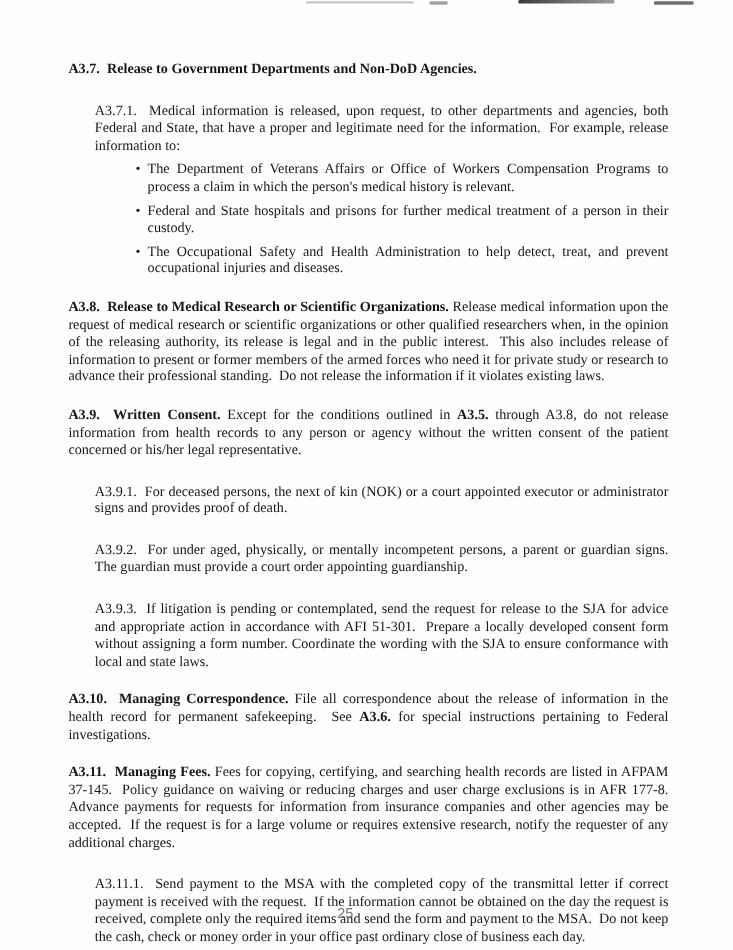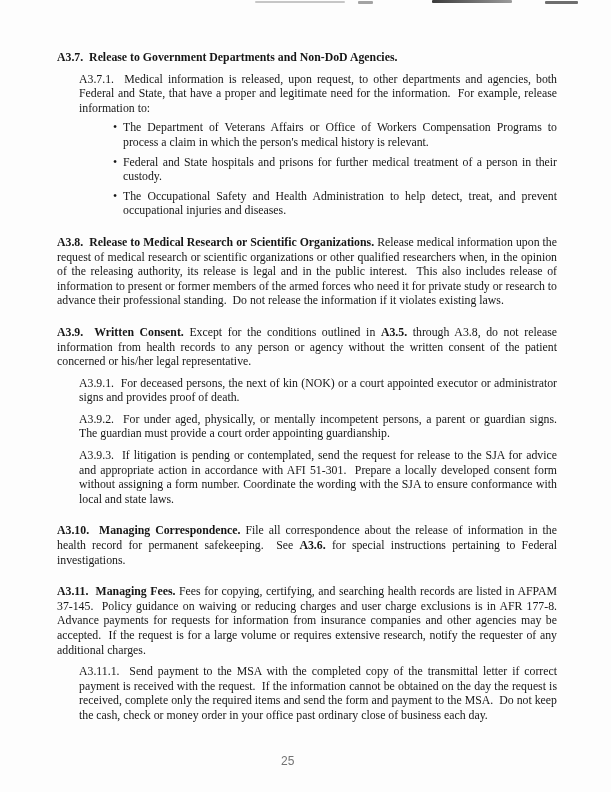--- a/index.html
+++ b/index.html
@@ -32,21 +32,21 @@
     top: 50px;
     width: 500px;
     font-size: 11.8px;
     line-height: 14.6px;
     text-align: justify;
     white-space: pre-wrap;
     font-family: Liberation Serif, serif;
   }
   .block { margin-top: 17px; }
   .content .block:first-child { margin-top: 0; }
-  .block.subpara { margin-top: 7px; margin-left: 22px; }
+  .block.subpara { margin-top: 20px; margin-left: 22px; }
   .block.bullet {
     margin-top: 5px;
     margin-left: 46px;
     padding-left: 20px;
     position: relative;
   }
   .block.bullet .marker {
     position: absolute;
     left: 10px;
     top: 0;

